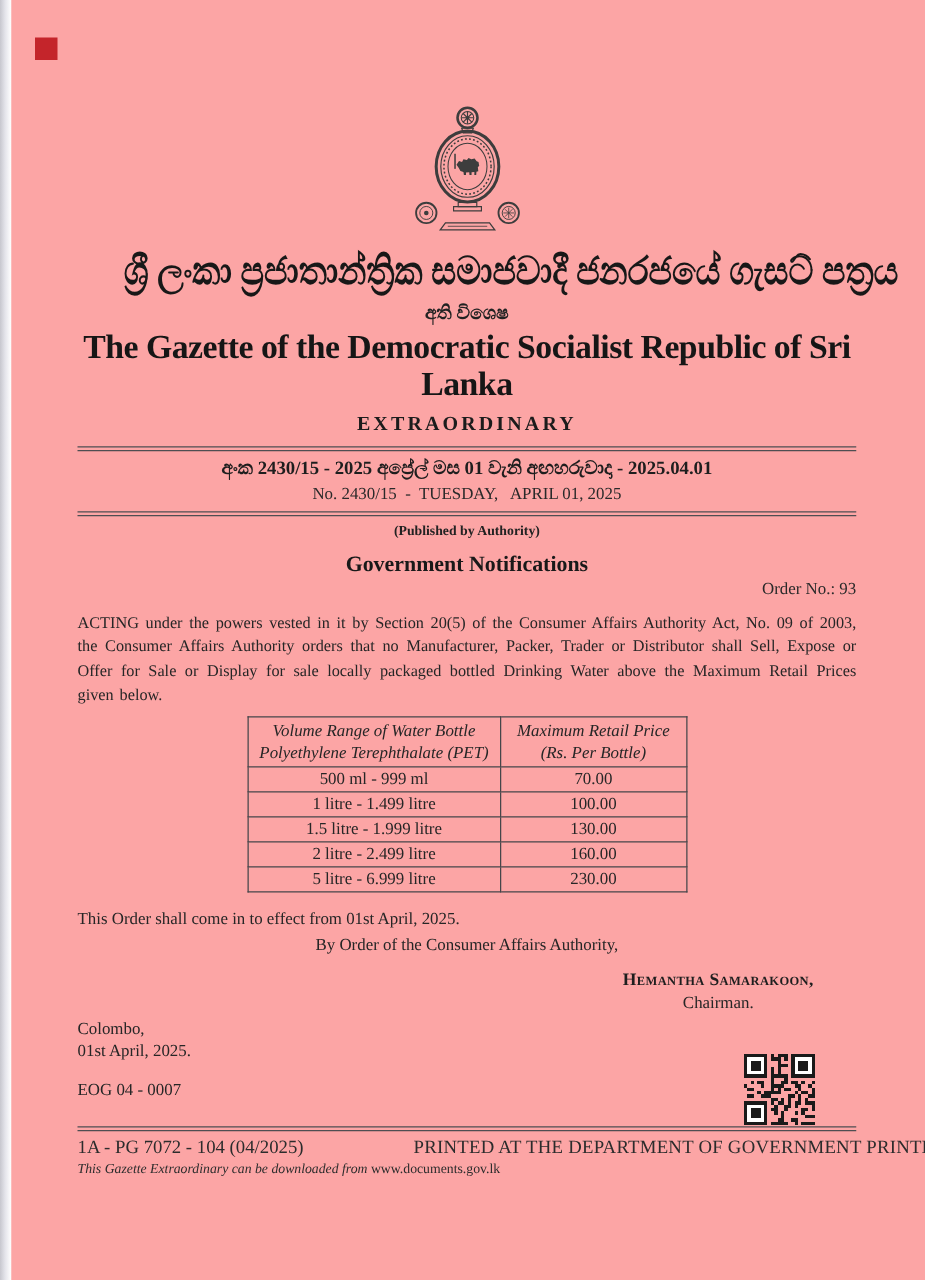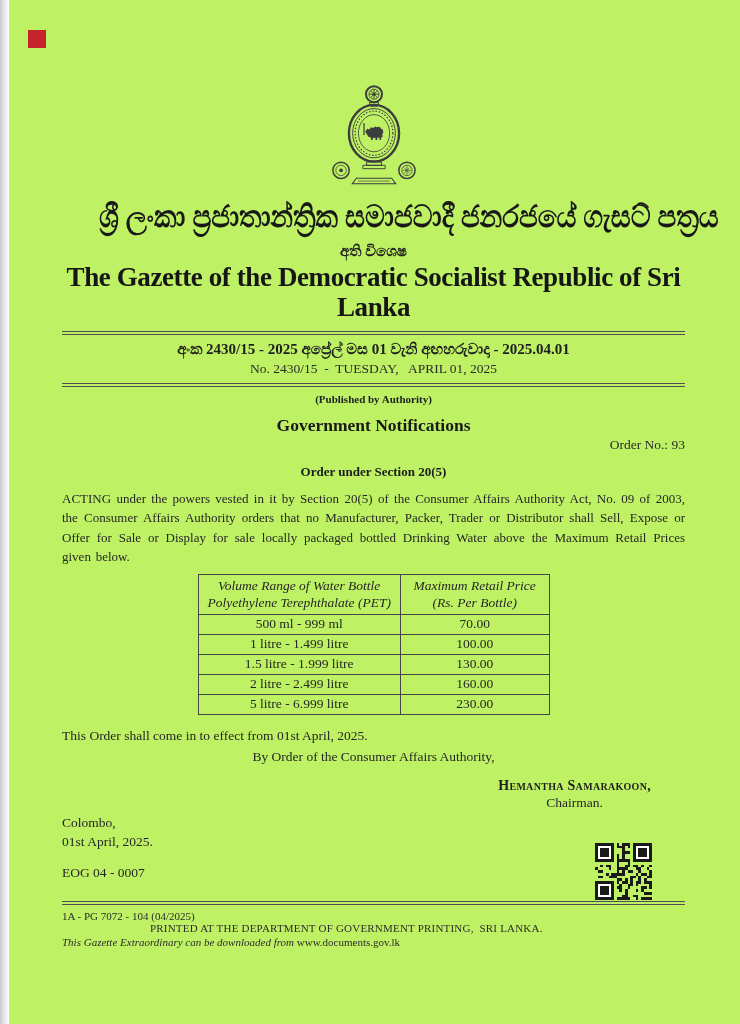--- a/index.html
+++ b/index.html
@@ -1,19 +1,19 @@
 <!DOCTYPE html>
 <html><head>
 <meta charset="utf-8">
 <style>
   * { margin:0; padding:0; box-sizing:border-box; }
   html,body { background:#ffffff; }
   body { font-family:"Liberation Serif", serif; color:#242424; }
   .page {
-    position:relative; width:740px; height:1024px; background:#bef264;
+    position:relative; width:740px; height:1024px; background:#fca5a5;
     overflow:hidden; margin:0 auto;
   }
   
   .photo-edge-left {
     position:absolute; left:0; top:0; bottom:0; width:9px;
     background:linear-gradient(to right,#c7c7ce 0,#e4e4ea 45%,#ffffff 100%);
   }
   .content { position:relative; padding:0 55px 0 62px; }
 
   .corner-marker {
@@ -89,21 +89,21 @@
     letter-spacing:0.3px; color:#1e1e1e;
   }
   .sig-title { font-size:13.5px; color:#262626; line-height:1.3; }
 
   .place-date { margin-top:3px; font-size:13.5px; color:#262626; line-height:1.35; }
   .doc-ref { margin-top:14px; font-size:13.5px; color:#262626; }
 
   .qr { position:absolute; left:595px; top:843px; width:57px; height:57px; line-height:0; }
 
   .footer { position:absolute; left:62px; right:55px; top:901px; }
-  .footer-line1 { display:flex; margin-top:5px; font-size:11px; color:#2c2c2c;flex-direction:column; }
+  .footer-line1 { display:flex; margin-top:5px; font-size:15px; color:#2c2c2c; }
   .print-ref { flex:0 0 auto; }
   .printed-at { flex:0 0 auto; margin-left:88px; letter-spacing:0.2px; white-space:pre-wrap; }
   .footer-line2 { margin-top:2px; font-size:11px; color:#2c2c2c; }
   .footer-line2 .it { font-style:italic; }
 </style>
 </head>
 <body>
 
 <div class="page">
   <div class="photo-edge-left"></div>
@@ -156,36 +156,36 @@
     </div>
 
     <div class="si-title-wrap">
       <div class="si-title" style="transform: scaleX(0.893372); transform-origin: center center;">ශ්‍රී ලංකා ප්‍රජාතාන්ත්‍රික සමාජවාදී ජනරජයේ ගැසට් පත්‍රය</div>
     </div>
     <div class="si-sub-wrap">
       <div class="si-sub">අති විශෙෂ</div>
     </div>
 
     <div class="en-title">The Gazette of the Democratic Socialist Republic of Sri Lanka</div>
+    <div class="edition">EXTRAORDINARY</div>
 
     <div class="dbl-rule rule-top"></div>
     <div class="issue-block">
       <div class="issue-si-wrap">
         <span class="issue-si">අංක 2430/15 - 2025 අප්‍රේල් මස 01 වැනි අඟහරුවාදා - 2025.04.01</span>
       </div>
       <div class="issue-en">No. 2430/15  -  TUESDAY,   APRIL 01, 2025</div>
     </div>
     <div class="dbl-rule"></div>
 
     <div class="published">(Published by Authority)</div>
 
     <div class="gov-not">Government Notifications</div>
     <div class="order-no">Order No.: 93</div>
 
-    <div class="order-heading">Order under Section 20(5)</div>
 
     <div class="body-par">ACTING under the powers vested in it by Section 20(5) of the Consumer Affairs Authority Act, No. 09 of 2003, the Consumer Affairs Authority orders that no Manufacturer, Packer, Trader or Distributor shall Sell, Expose or Offer for Sale or  Display for sale locally packaged bottled Drinking Water above the Maximum Retail Prices given below.</div>
 
     <table class="price-table">
       <thead>
         <tr>
           <th class="col-volume">
             <div>Volume Range of Water Bottle</div>
             <div>Polyethylene Terephthalate (PET)</div>
           </th>

